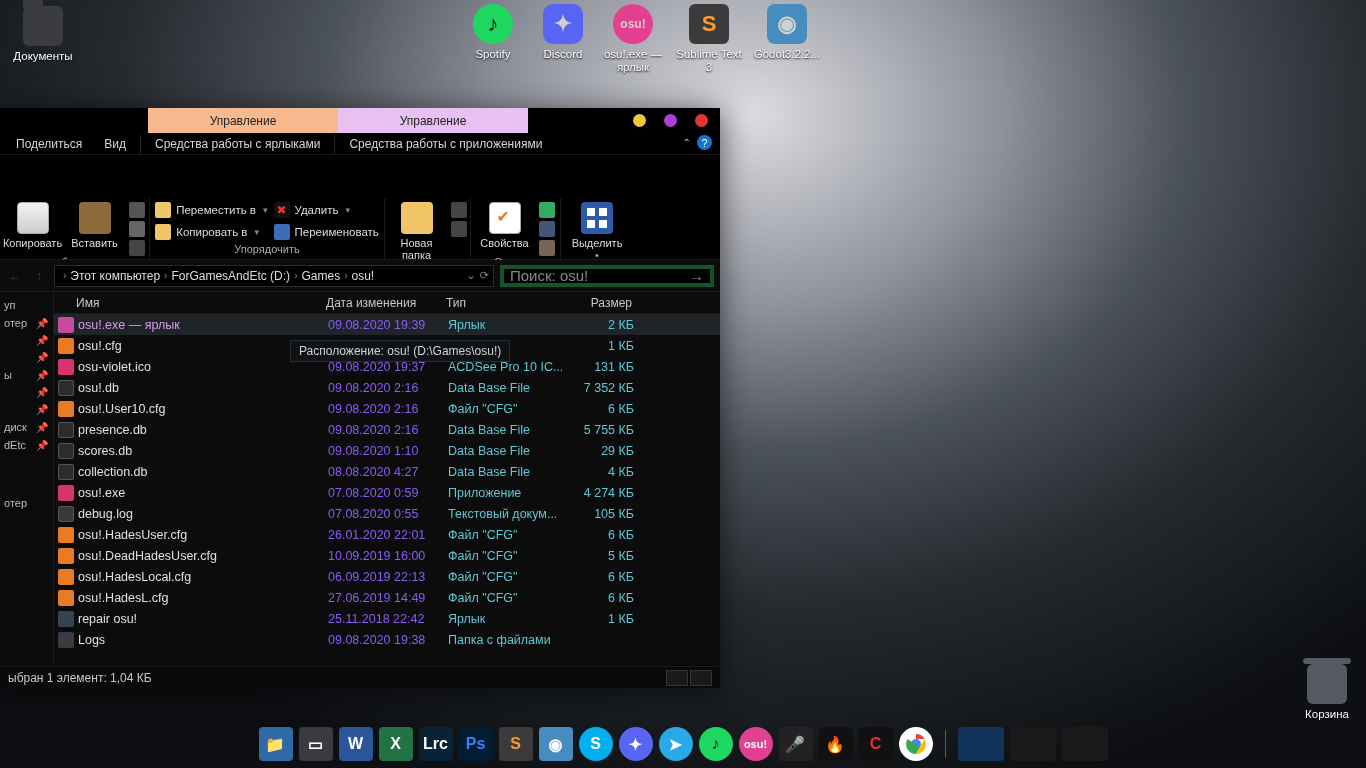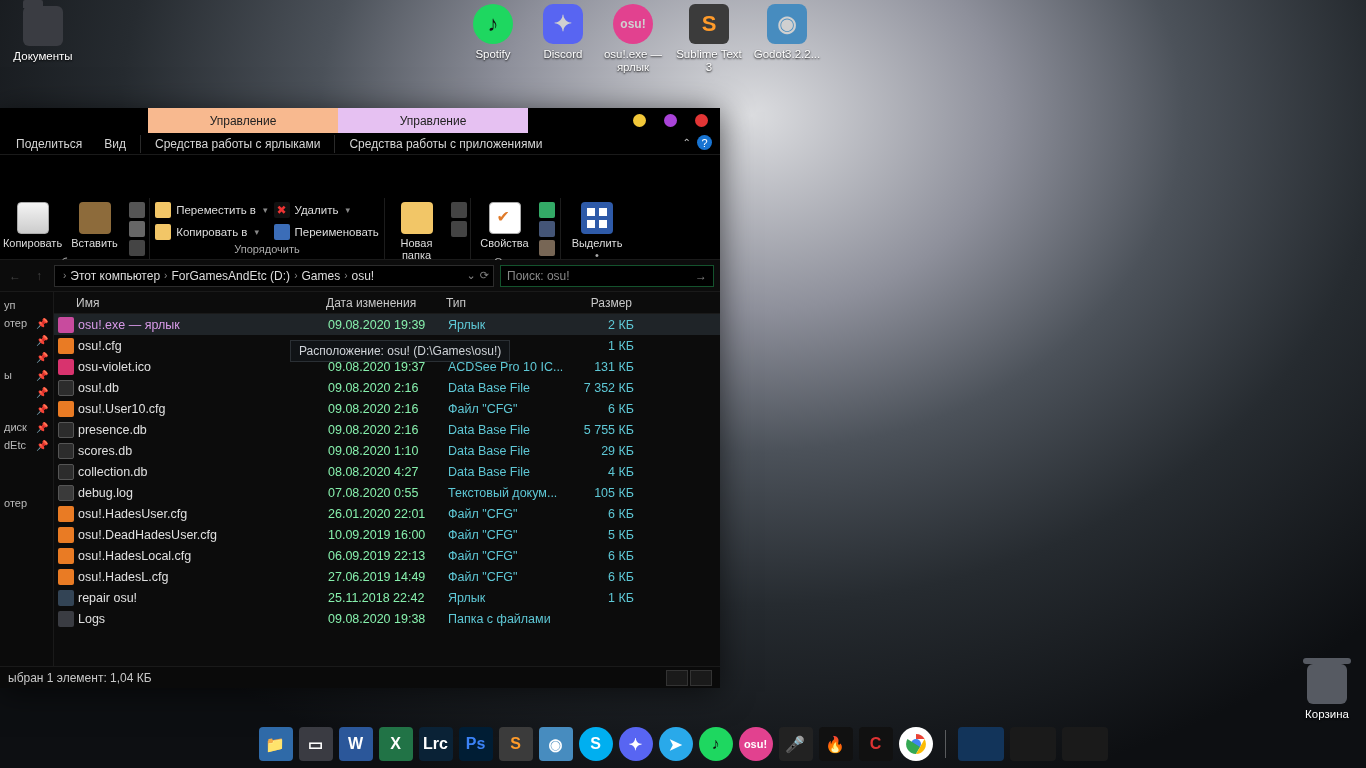--- a/index.html
+++ b/index.html
@@ -65,42 +65,42 @@
   .small-redx{background:#111;}
   .small-rename{background:#3b6db8;}
 
   .addr-row{ height:32px; background:#0c0c0c; display:flex; align-items:center; padding:0 6px; gap:6px; border-bottom:1px solid #1a1a1a;}
   .nav-btn{ width:18px;height:18px;color:#999;display:flex;align-items:center;justify-content:center;font-size:12px;}
   .nav-btn.disabled{color:#444;}
   .addr-bar{ flex:0 0 440px; height:22px; background:#000; border:1px solid #2c2c2c; display:flex; align-items:center; padding:0 4px; font-size:12px; color:#ddd; overflow:hidden;}
   .addr-bar .crumb{ display:flex; align-items:center; gap:3px;}
   .addr-bar .chv{ color:#888; font-size:10px; padding:0 4px;}
   .addr-bar .tail{margin-left:auto; display:flex; gap:4px; color:#888; font-size:11px;}
-  .search-box{ flex:1; height:22px; background:#000; border:1px solid #14532d; display:flex; align-items:center; padding:0 6px; color:#888; font-size:12px; min-width:100px;}
+  .search-box{ flex:1; height:22px; background:#000; border:4px solid #14532d; display:flex; align-items:center; padding:0 6px; color:#888; font-size:15px; min-width:100px;}
   .search-box .mag{margin-left:auto;color:#888;}
 
   .body-row{ flex:1; display:flex; overflow:hidden; background:#0c0c0c;}
   .sidebar{ width:54px; background:#0b0b0b; border-right:1px solid #1a1a1a; padding:4px 2px; font-size:11px; color:#bbb;}
   .sidebar .sb-row{ display:flex; align-items:center; justify-content:space-between; padding:3px 2px;}
   .sidebar .sb-row .pin{ color:#7a7a7a; font-size:10px;}
   .sidebar .sb-text{ white-space:nowrap; overflow:hidden; text-overflow:clip;}
 
   .filepane{ flex:1; position:relative; overflow:hidden;}
   .cols{ display:flex; height:22px; align-items:center; color:#c8c8c8; font-size:12px; padding:0 4px 0 22px; border-bottom:1px solid #1a1a1a;}
   .c-name{flex:0 0 250px;}
   .c-date{flex:0 0 120px;}
   .c-type{flex:0 0 120px;}
   .c-size{flex:0 0 66px; text-align:right;}
 
   .rows{ }
   .frow{ display:flex; align-items:center; height:21px; padding:0 4px 0 4px; font-size:12.5px;}
   .frow.sel{ background:#1f2428;}
   .frow .fi{ width:16px;height:16px;margin-right:4px;border-radius:2px;flex:0 0 16px;}
   .frow .nm{ flex:0 0 250px; overflow:hidden; white-space:nowrap;}
-  .frow .dt{ flex:0 0 120px; color:#86efac;}
+  .frow .dt{ flex:0 0 120px; color:#8b5cf6;}
   .frow .tp{ flex:0 0 120px; color:#5ec8d6; overflow:hidden; white-space:nowrap;}
   .frow .sz{ flex:0 0 66px; text-align:right; color:#5ec8d6;}
   .nm.sel-name{ color:#d89ae8;}
   .nm.normal{ color:#e0e0e0;}
 
   .fi-shortcut{background:#c84b9e;}
   .fi-cfg{background:#e97b24;}
   .fi-ico{background:#d8336e;border-radius:50%;}
   .fi-db{background:#2c2c2c;border:1px solid #555;}
   .fi-exe{background:#d8336e;border-radius:50%;}
@@ -395,20 +395,27 @@
             <span class="sz">29 КБ</span>
           </div>
           <div class="frow">
             <span class="fi fi-db"></span>
             <span class="nm normal">collection.db</span>
             <span class="dt">08.08.2020 4:27</span>
             <span class="tp">Data Base File</span>
             <span class="sz">4 КБ</span>
           </div>
           <div class="frow">
+            <span class="fi fi-exe"></span>
+            <span class="nm normal">osu!.exe</span>
+            <span class="dt">07.08.2020 0:59</span>
+            <span class="tp">Приложение</span>
+            <span class="sz">4 274 КБ</span>
+          </div>
+          <div class="frow">
             <span class="fi fi-log"></span>
             <span class="nm normal">debug.log</span>
             <span class="dt">07.08.2020 0:55</span>
             <span class="tp">Текстовый докум...</span>
             <span class="sz">105 КБ</span>
           </div>
           <div class="frow">
             <span class="fi fi-cfg"></span>
             <span class="nm normal">osu!.HadesUser.cfg</span>
             <span class="dt">26.01.2020 22:01</span>

